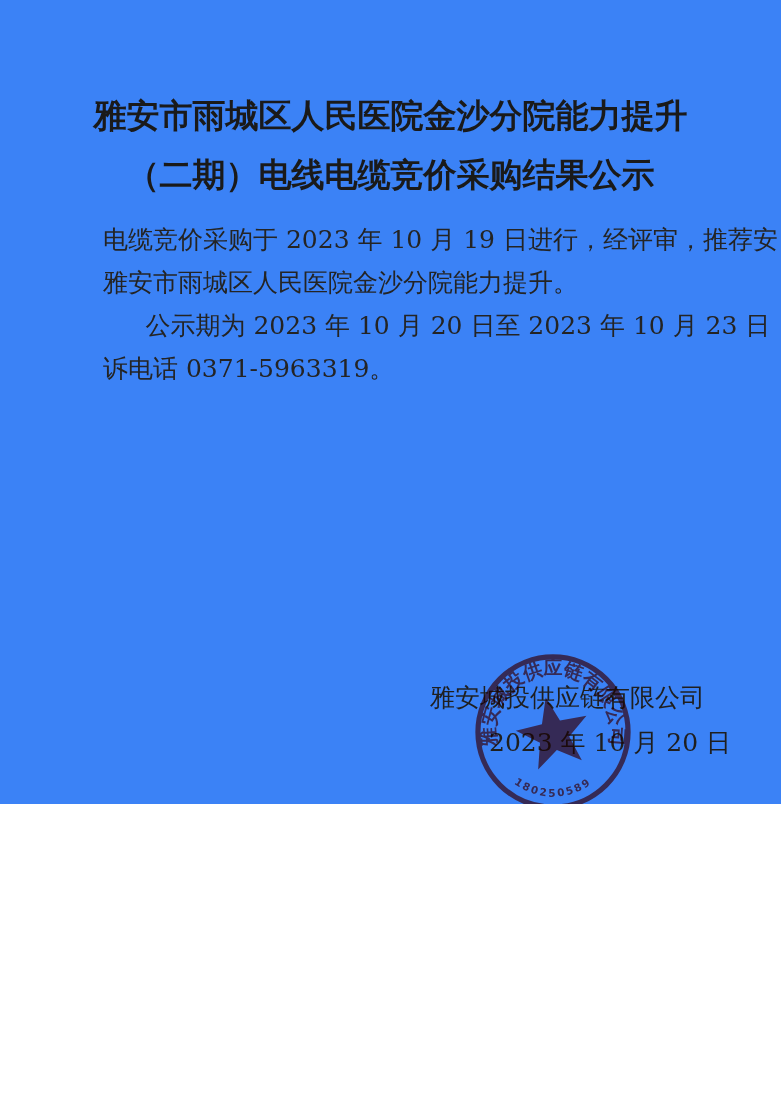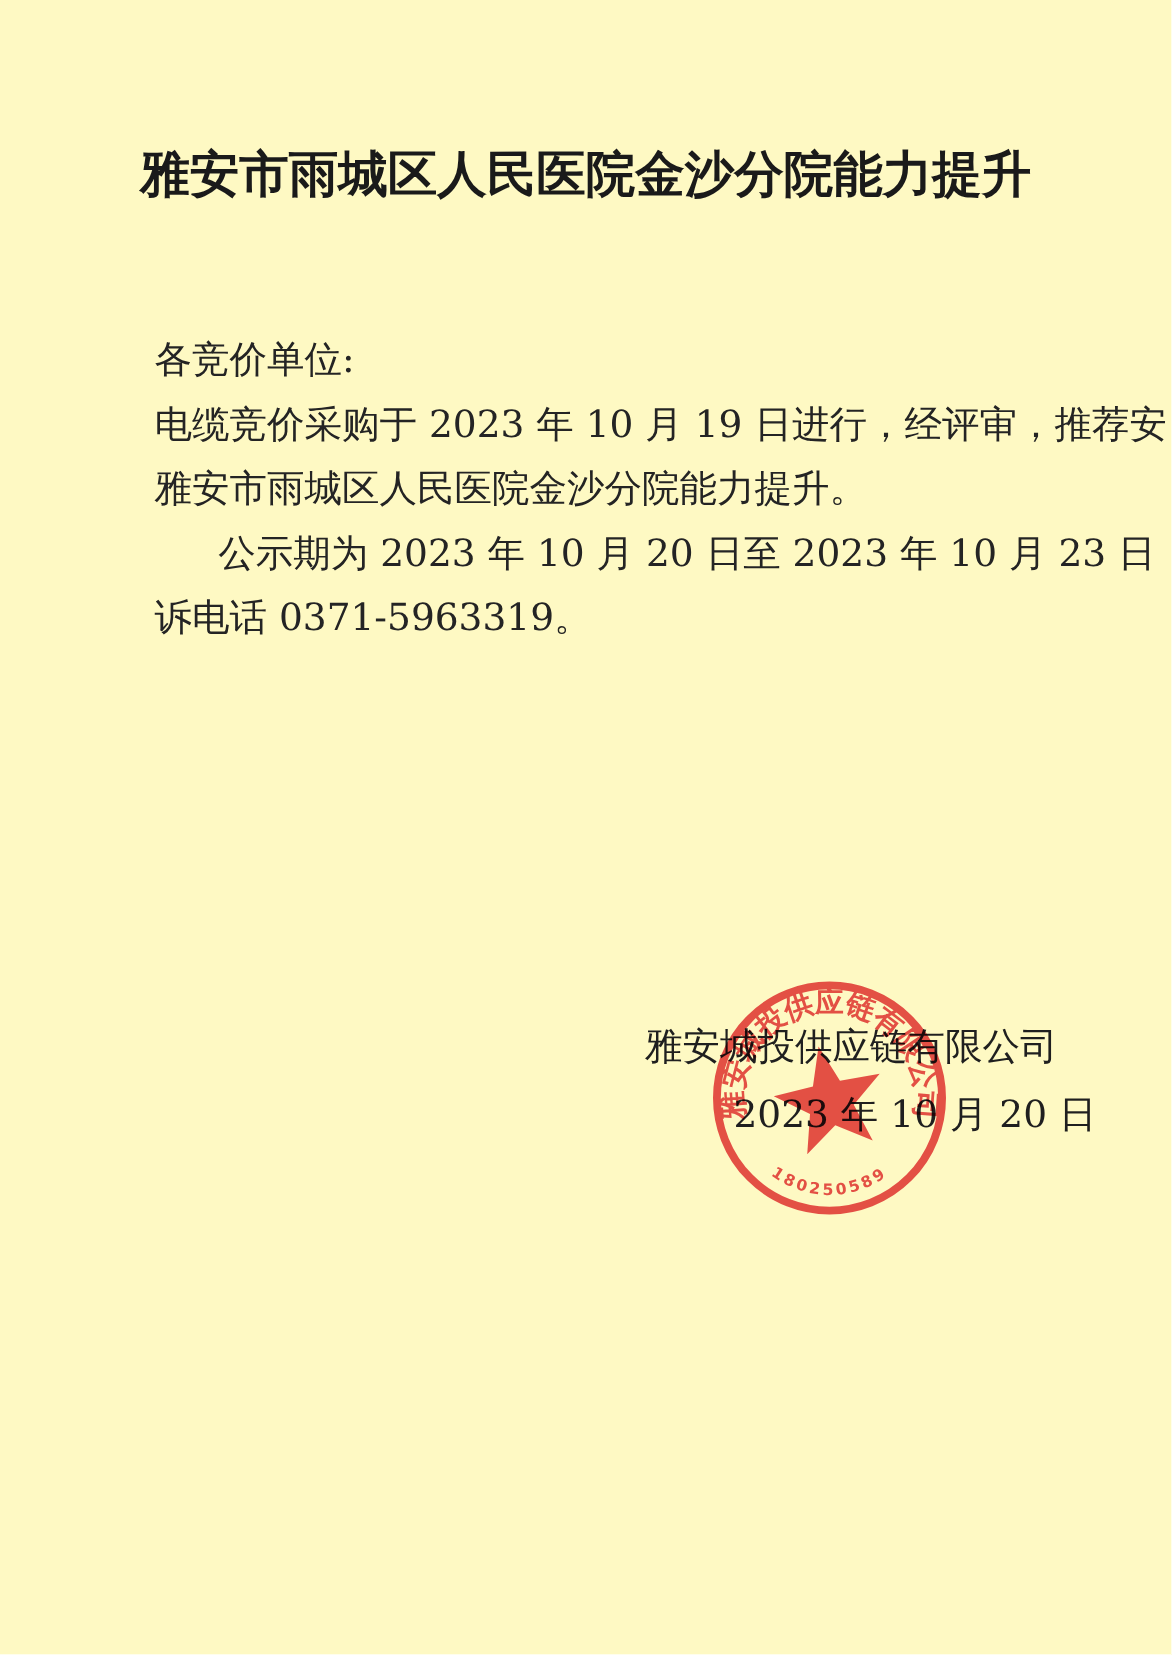--- a/index.html
+++ b/index.html
@@ -3,22 +3,22 @@
 <meta charset="utf-8">
 <style>
   html, body {
     margin: 0;
     padding: 0;
     background: #ffffff;
   }
   .page {
     position: relative;
     width: 781px;
-    height: 1103px;
-    background: #fef9c3;
+    height: 804px;
+    background: #3b82f6;
     overflow: hidden;
     font-family: "DejaVu Serif", "Liberation Serif", serif;
     color: #222222;
   }
   .doc-title {
     position: absolute;
     left: 0;
     width: 781px;
     text-align: center;
     font-size: 33px;
@@ -75,23 +75,23 @@
     letter-spacing: 2.2px;
   }
 </style>
 </head>
 <body>
 
 <div class="page">
 
   <div class="doc-title l1">雅安市雨城区人民医院金沙分院能力提升</div>
 
+  <div class="doc-title l2">（二期）电线电缆竞价采购结果公示</div>
 
   <div class="body-block">
-    <div class="body-line">各竞价单位:</div>
 
     <div class="body-line">电缆竞价采购于 2023 年 10 月 19 日进行，经评审，推荐安</div>
     <div class="body-line">雅安市雨城区人民医院金沙分院能力提升。</div>
 
     <div class="body-line indent">公示期为 2023 年 10 月 20 日至 2023 年 10 月 23 日，如</div>
     <div class="body-line">诉电话 0371-5963319。</div>
   </div>
 
   <div class="sig-line sig-company">雅安城投供应链有限公司</div>
 

